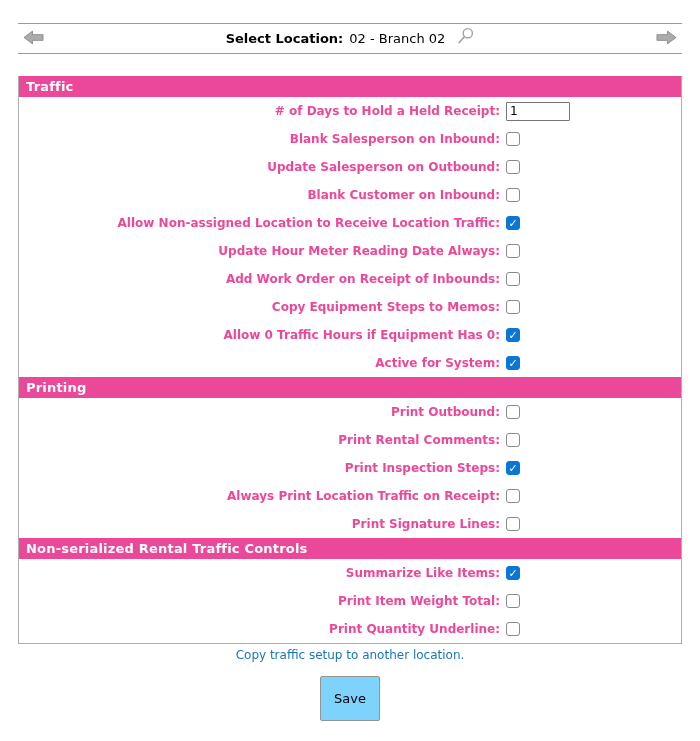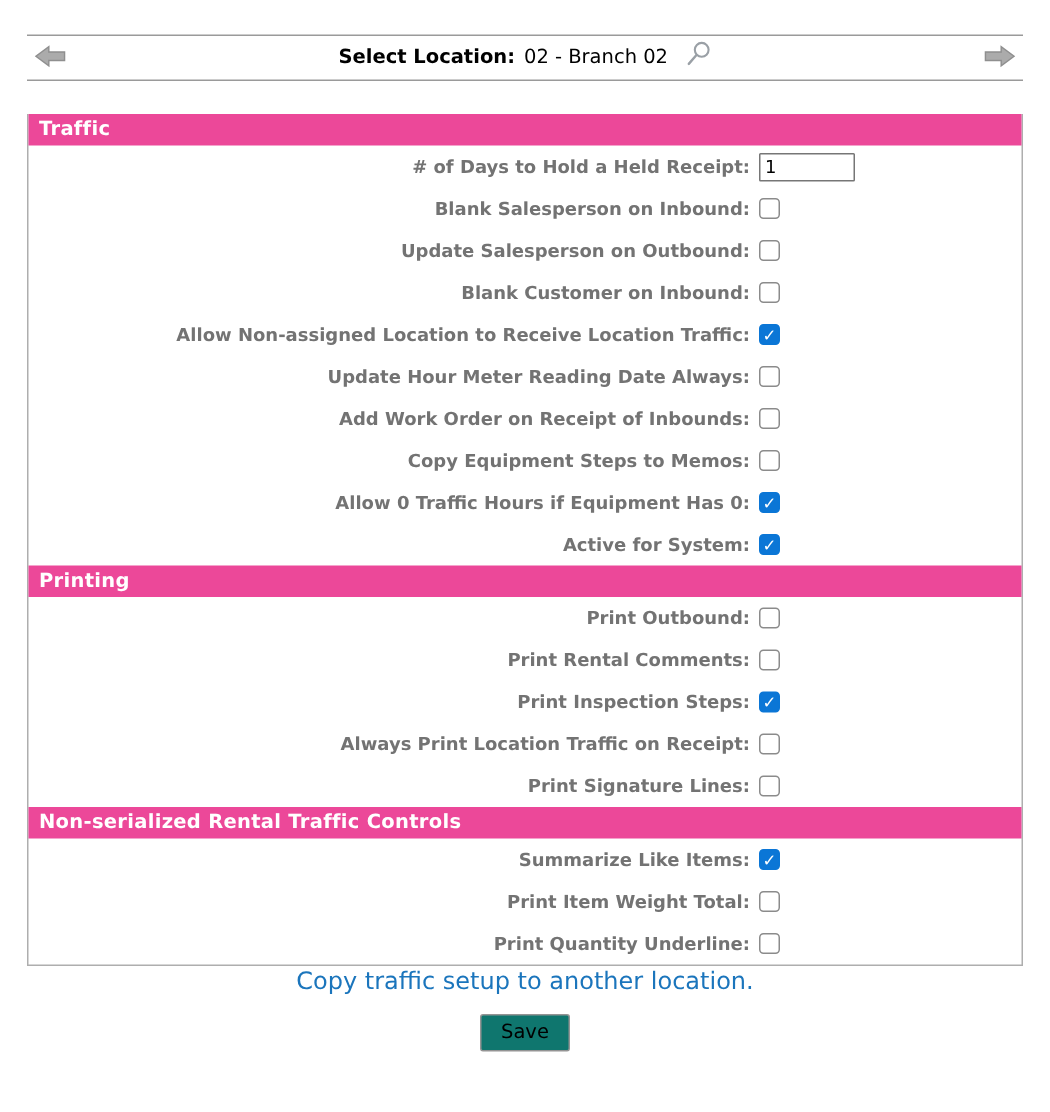--- a/index.html
+++ b/index.html
@@ -35,21 +35,21 @@
     color:#ffffff;
     font-weight:bold;
     font-size:13px;
     height:21px;line-height:21px;
     padding-left:7px;
     letter-spacing:.2px;
   }
   .row{display:flex;align-items:center;height:28px;}
   .row-label{
     width:481px;text-align:right;
-    font-weight:bold;font-size:12px;color:#737373;
+    font-weight:bold;font-size:12px;color:#ec4899;
     white-space:nowrap;
   }
   .row-ctl{margin-left:6px;display:flex;align-items:center;}
   .txt{
     width:56px;height:15px;
     border:1px solid #767676;
     font-family:"DejaVu Sans","Liberation Sans",sans-serif;
     font-size:12px;padding:1px 3px;border-radius:1px;
   }
   .cb{
@@ -60,28 +60,28 @@
   }
   .cb.checked{background:#0b76d6;border-color:#0b76d6;}
   .cb.checked::after{
     content:"\2713";
     color:#fff;font-size:11px;font-weight:bold;line-height:1;
   }
   
   .footer{text-align:center;}
   .copy-link{
     display:inline-block;
-    color:#1b75bc;font-size:16px;text-decoration:none;cursor:pointer;
+    color:#1b75bc;font-size:12px;text-decoration:none;cursor:pointer;
   }
   .save{
     display:inline-block;margin-top:13px;
     font-family:"DejaVu Sans","Liberation Sans",sans-serif;
     font-size:13px;color:#000;
-    background:#0f766e;border:1px solid #949494;border-radius:2px;
-    padding:4px 13px;cursor:pointer;
+    background:#7dd3fc;border:1px solid #949494;border-radius:2px;
+    padding:14px 13px;cursor:pointer;
   }
 </style>
 </head>
 <body>
 
 <div class="nav">
   <span class="arrow left">
     <svg width="21" height="15" viewBox="0 0 22 15">
       <path d="M21,4.5 L10,4.5 L10,0.8 L1,7.5 L10,14.2 L10,10.5 L21,10.5 Z" fill="#ababab" stroke="#8f8f8f" stroke-width="1"></path>
     </svg>

